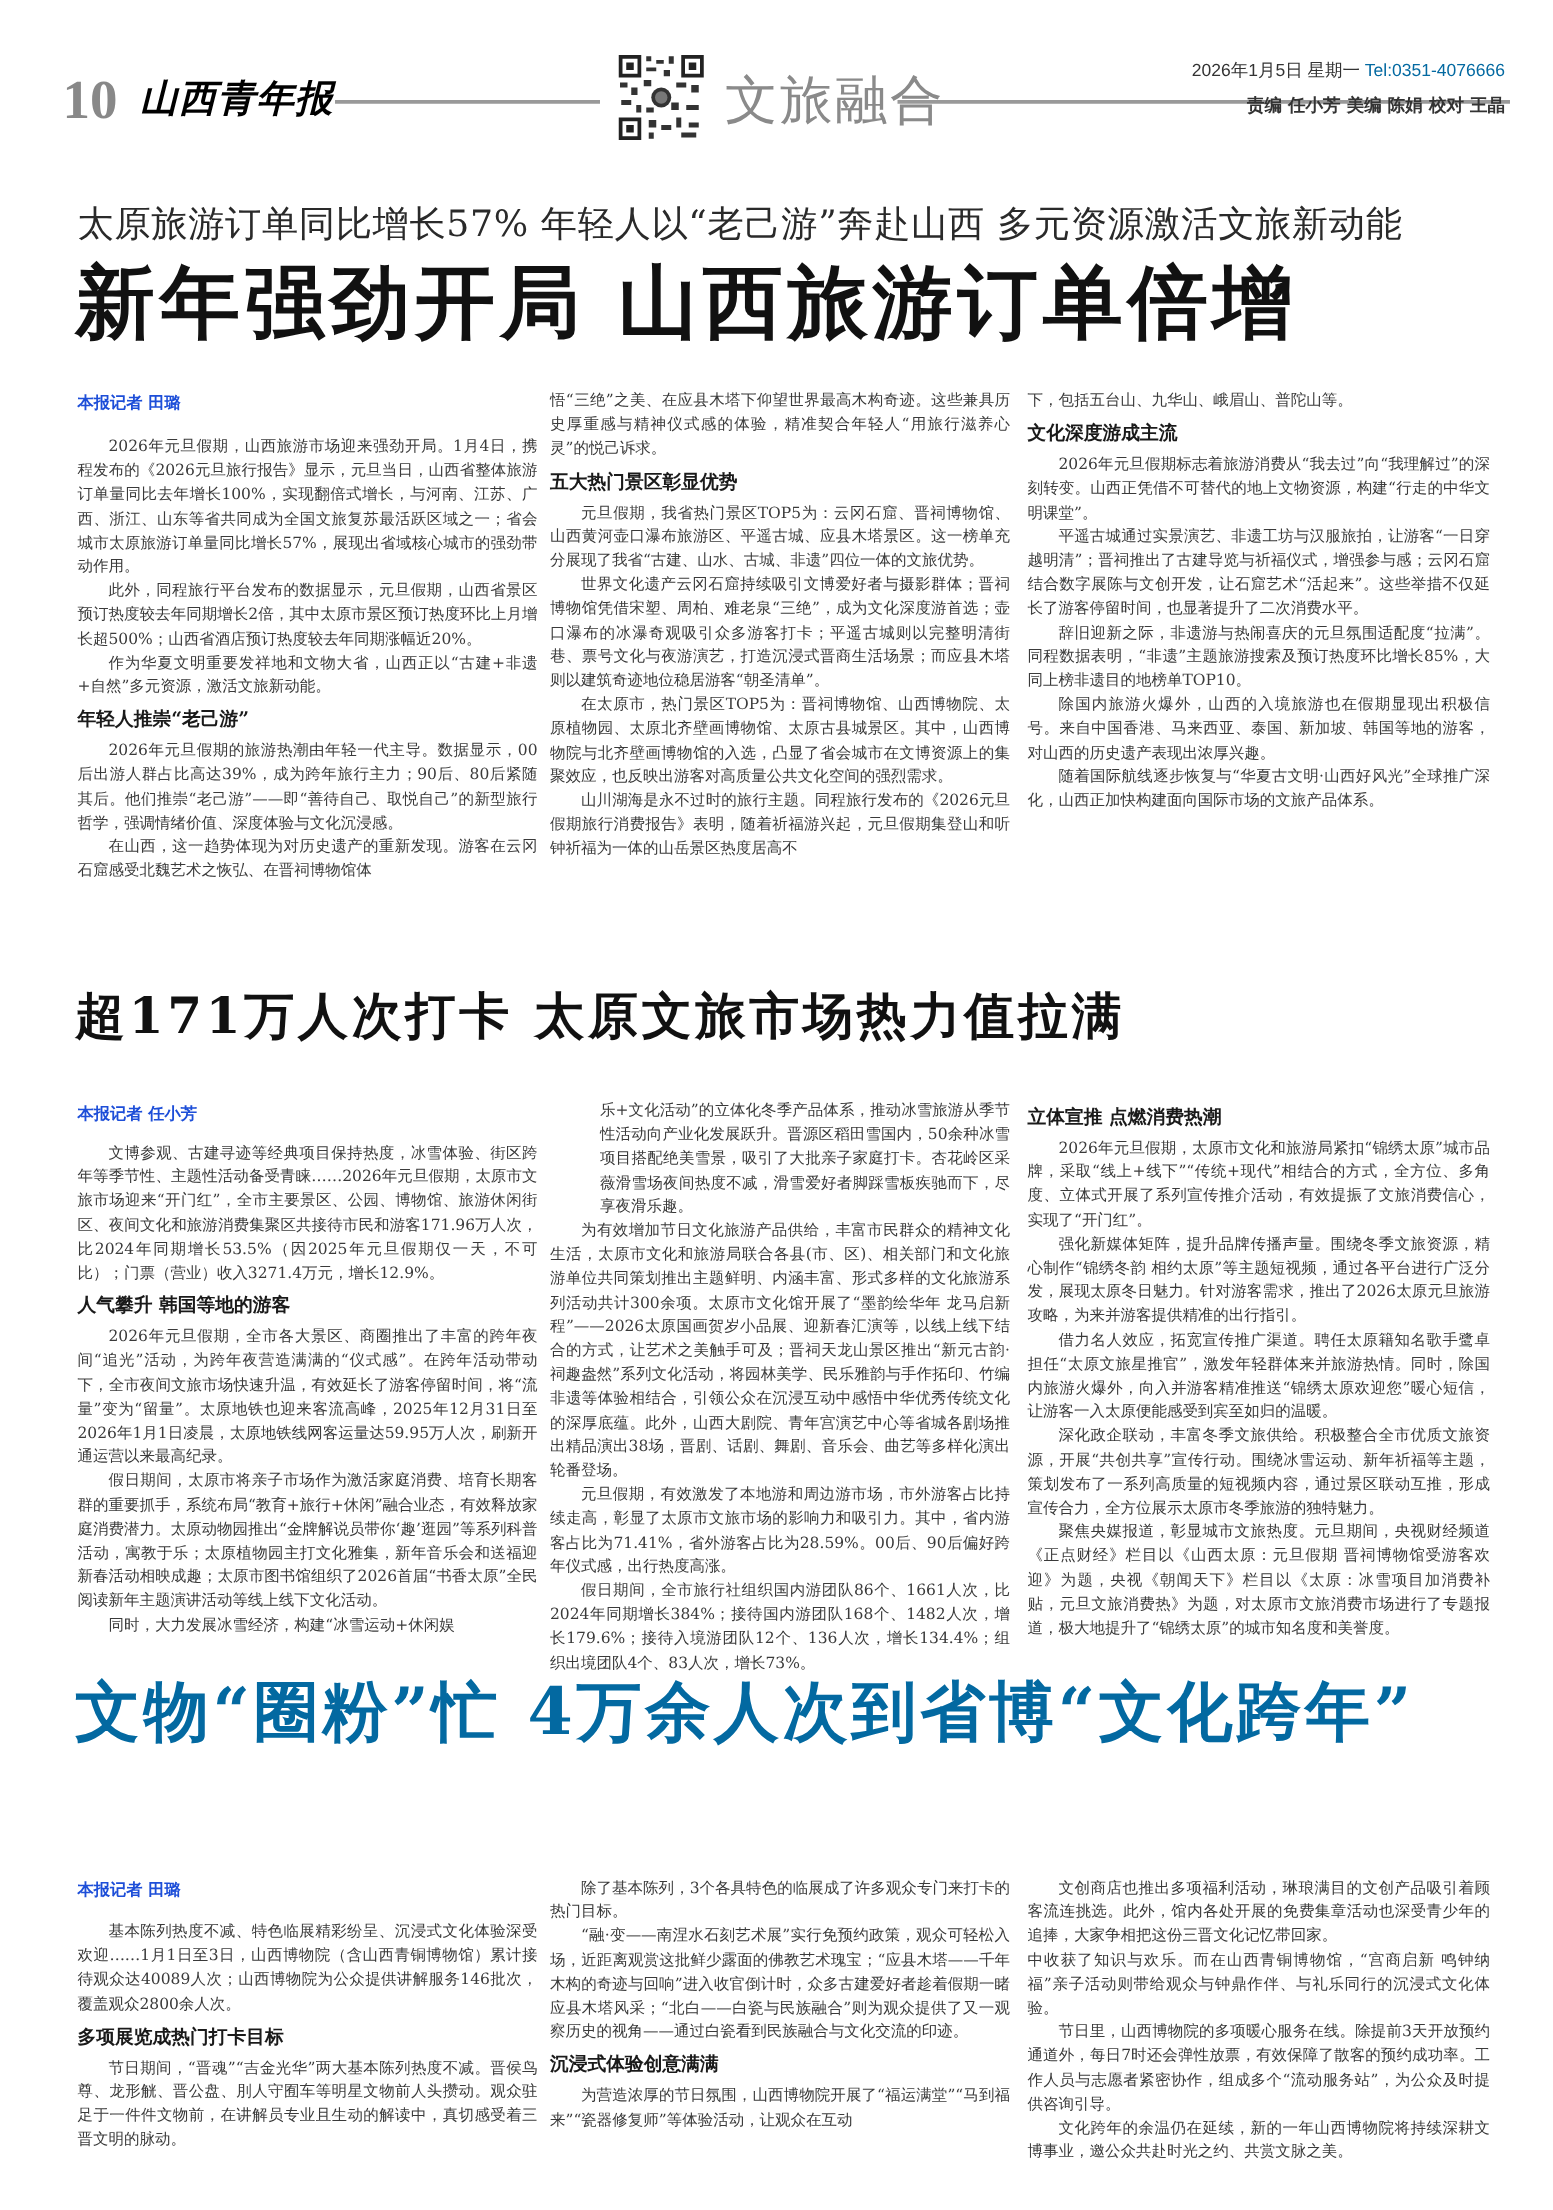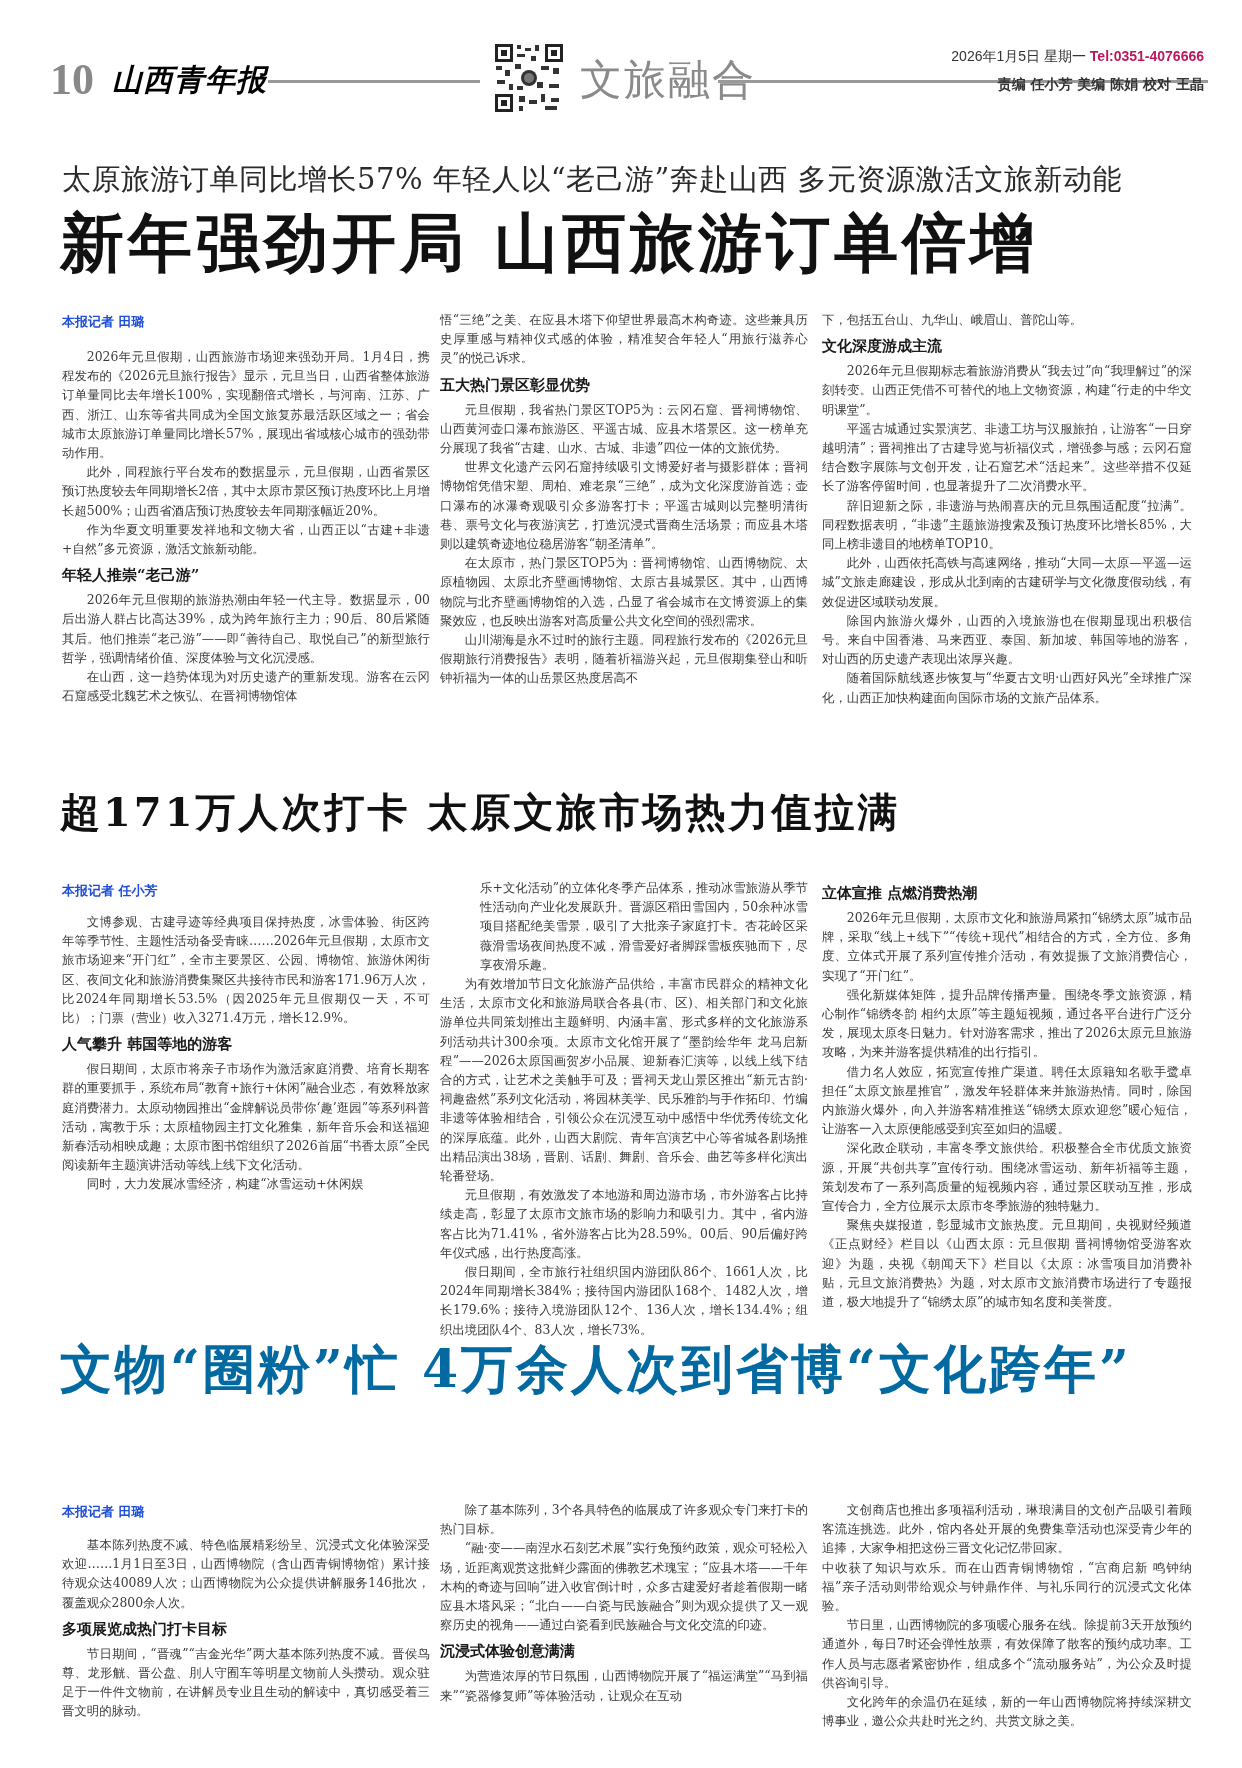--- a/index.html
+++ b/index.html
@@ -6,21 +6,21 @@
   body { width:1242px; height:1768px; position:relative; overflow:hidden; color:#2b2b2b;
          font-family:"DejaVu Serif", "Liberation Serif", serif; }
   .masthead { position:absolute; left:0; top:0; width:1242px; height:110px; }
   .page-num { position:absolute; left:50px; top:56px; font-size:44px; font-weight:bold; color:#888; font-family:"Liberation Serif", serif; line-height:48px; }
   .paper-name { position:absolute; left:112px; top:60px; font-size:30px; font-style:italic; font-weight:bold; color:#000000; letter-spacing:1px; line-height:40px; }
   .rule-left { position:absolute; left:268px; top:80px; width:212px; height:3px; background:#999; }
   .rule-right { position:absolute; left:718px; top:80px; width:490px; height:3px; background:#999; }
   .qr { position:absolute; left:493px; top:42px; width:72px; height:72px; background:#fff; border:0; }
   .section-name { position:absolute; left:580px; top:55px; font-size:42px; color:#8a8a8a; letter-spacing:2px; line-height:50px; font-family:"DejaVu Sans", sans-serif; }
   .dateline { position:absolute; right:38px; top:48px; font-size:14px; font-family:"Liberation Sans", sans-serif; color:#333; }
-  .dateline .tel { color:#be185d;font-weight:bold; }
+  .dateline .tel { color:#0369a1; }
   .editors { position:absolute; right:38px; top:76px; font-size:14px; font-family:"DejaVu Sans", sans-serif; color:#333; font-weight:bold; }
 
   .kicker { position:absolute; left:62px; top:160px; font-size:29px; color:#2a2a2a; letter-spacing:0.5px; white-space:nowrap; }
   .headline-main { position:absolute; left:60px; top:205px; font-size:64px; font-weight:bold; color:#111; letter-spacing:4px; white-space:nowrap; line-height:76px; }
   .headline-2 { position:absolute; left:60px; top:785px; font-size:40px; color:#111; font-weight:bold; letter-spacing:3px; white-space:nowrap; }
   .headline-3 { position:absolute; left:60px; top:1335px; font-size:52px; color:#0369a1; font-weight:bold; letter-spacing:3px; white-space:nowrap; }
 
   .byline { position:absolute; font-size:13px; font-weight:bold; font-family:"DejaVu Sans", sans-serif; color:#1d4ed8; }
   .col { position:absolute; font-size:12.4px; line-height:19.2px; color:#3a3a3a; text-align:justify; }
   .col p { margin:0; text-indent:2em; }
@@ -99,30 +99,30 @@
     <p>世界文化遗产云冈石窟持续吸引文博爱好者与摄影群体；晋祠博物馆凭借宋塑、周柏、难老泉“三绝”，成为文化深度游首选；壶口瀑布的冰瀑奇观吸引众多游客打卡；平遥古城则以完整明清街巷、票号文化与夜游演艺，打造沉浸式晋商生活场景；而应县木塔则以建筑奇迹地位稳居游客“朝圣清单”。</p>
     <p>在太原市，热门景区TOP5为：晋祠博物馆、山西博物院、太原植物园、太原北齐壁画博物馆、太原古县城景区。其中，山西博物院与北齐壁画博物馆的入选，凸显了省会城市在文博资源上的集聚效应，也反映出游客对高质量公共文化空间的强烈需求。</p>
     <p>山川湖海是永不过时的旅行主题。同程旅行发布的《2026元旦假期旅行消费报告》表明，随着祈福游兴起，元旦假期集登山和听钟祈福为一体的山岳景区热度居高不</p>
   </div>
 <div class="col" style="left:822px; top:310px; width:370px;">
     <p style="text-indent: 0px;">下，包括五台山、九华山、峨眉山、普陀山等。</p>
     <h3>文化深度游成主流</h3>
     <p>2026年元旦假期标志着旅游消费从“我去过”向“我理解过”的深刻转变。山西正凭借不可替代的地上文物资源，构建“行走的中华文明课堂”。</p>
     <p>平遥古城通过实景演艺、非遗工坊与汉服旅拍，让游客“一日穿越明清”；晋祠推出了古建导览与祈福仪式，增强参与感；云冈石窟结合数字展陈与文创开发，让石窟艺术“活起来”。这些举措不仅延长了游客停留时间，也显著提升了二次消费水平。</p>
     <p>辞旧迎新之际，非遗游与热闹喜庆的元旦氛围适配度“拉满”。同程数据表明，“非遗”主题旅游搜索及预订热度环比增长85%，大同上榜非遗目的地榜单TOP10。</p>
-    <p>此外，山西依托高铁与高速网络，推动“大同—太原—平遥—运城”文旅走廊建设，形成从北到南的古建研学与文化微度假动线，有效促进区域联动发展。</p>
     <p>除国内旅游火爆外，山西的入境旅游也在假期显现出积极信号。来自中国香港、马来西亚、泰国、新加坡、韩国等地的游客，对山西的历史遗产表现出浓厚兴趣。</p>
     <p>随着国际航线逐步恢复与“华夏古文明·山西好风光”全球推广深化，山西正加快构建面向国际市场的文旅产品体系。</p>
   </div>
 
 <div class="headline-2">超171万人次打卡 太原文旅市场热力值拉满</div>
 <div class="byline" style="left:62px; top:882px;">本报记者 任小芳</div>
 <div class="col" style="left:62px; top:912px; width:368px;">
     <p>文博参观、古建寻迹等经典项目保持热度，冰雪体验、街区跨年等季节性、主题性活动备受青睐……2026年元旦假期，太原市文旅市场迎来“开门红”，全市主要景区、公园、博物馆、旅游休闲街区、夜间文化和旅游消费集聚区共接待市民和游客171.96万人次，比2024年同期增长53.5%（因2025年元旦假期仅一天，不可比）；门票（营业）收入3271.4万元，增长12.9%。</p>
     <h3>人气攀升 韩国等地的游客</h3>
+    <p>2026年元旦假期，全市各大景区、商圈推出了丰富的跨年夜间“追光”活动，为跨年夜营造满满的“仪式感”。在跨年活动带动下，全市夜间文旅市场快速升温，有效延长了游客停留时间，将“流量”变为“留量”。太原地铁也迎来客流高峰，2025年12月31日至2026年1月1日凌晨，太原地铁线网客运量达59.95万人次，刷新开通运营以来最高纪录。</p>
     <p>假日期间，太原市将亲子市场作为激活家庭消费、培育长期客群的重要抓手，系统布局“教育+旅行+休闲”融合业态，有效释放家庭消费潜力。太原动物园推出“金牌解说员带你‘趣’逛园”等系列科普活动，寓教于乐；太原植物园主打文化雅集，新年音乐会和送福迎新春活动相映成趣；太原市图书馆组织了2026首届“书香太原”全民阅读新年主题演讲活动等线上线下文化活动。</p>
     <p>同时，大力发展冰雪经济，构建“冰雪运动+休闲娱</p>
   </div>
 <div class="col" style="left:440px; top:878px; width:368px;">
     <p style="text-indent: 0px; margin-left: 40px;">乐+文化活动”的立体化冬季产品体系，推动冰雪旅游从季节性活动向产业化发展跃升。晋源区稻田雪国内，50余种冰雪项目搭配绝美雪景，吸引了大批亲子家庭打卡。杏花岭区采薇滑雪场夜间热度不减，滑雪爱好者脚踩雪板疾驰而下，尽享夜滑乐趣。</p>
     <p>为有效增加节日文化旅游产品供给，丰富市民群众的精神文化生活，太原市文化和旅游局联合各县(市、区)、相关部门和文化旅游单位共同策划推出主题鲜明、内涵丰富、形式多样的文化旅游系列活动共计300余项。太原市文化馆开展了“墨韵绘华年 龙马启新程”——2026太原国画贺岁小品展、迎新春汇演等，以线上线下结合的方式，让艺术之美触手可及；晋祠天龙山景区推出“新元古韵·祠趣盎然”系列文化活动，将园林美学、民乐雅韵与手作拓印、竹编非遗等体验相结合，引领公众在沉浸互动中感悟中华优秀传统文化的深厚底蕴。此外，山西大剧院、青年宫演艺中心等省城各剧场推出精品演出38场，晋剧、话剧、舞剧、音乐会、曲艺等多样化演出轮番登场。</p>
     <p>元旦假期，有效激发了本地游和周边游市场，市外游客占比持续走高，彰显了太原市文旅市场的影响力和吸引力。其中，省内游客占比为71.41%，省外游客占比为28.59%。00后、90后偏好跨年仪式感，出行热度高涨。</p>
     <p>假日期间，全市旅行社组织国内游团队86个、1661人次，比2024年同期增长384%；接待国内游团队168个、1482人次，增长179.6%；接待入境游团队12个、136人次，增长134.4%；组织出境团队4个、83人次，增长73%。</p>
   </div>
 <div class="col" style="left:822px; top:876px; width:370px;">

